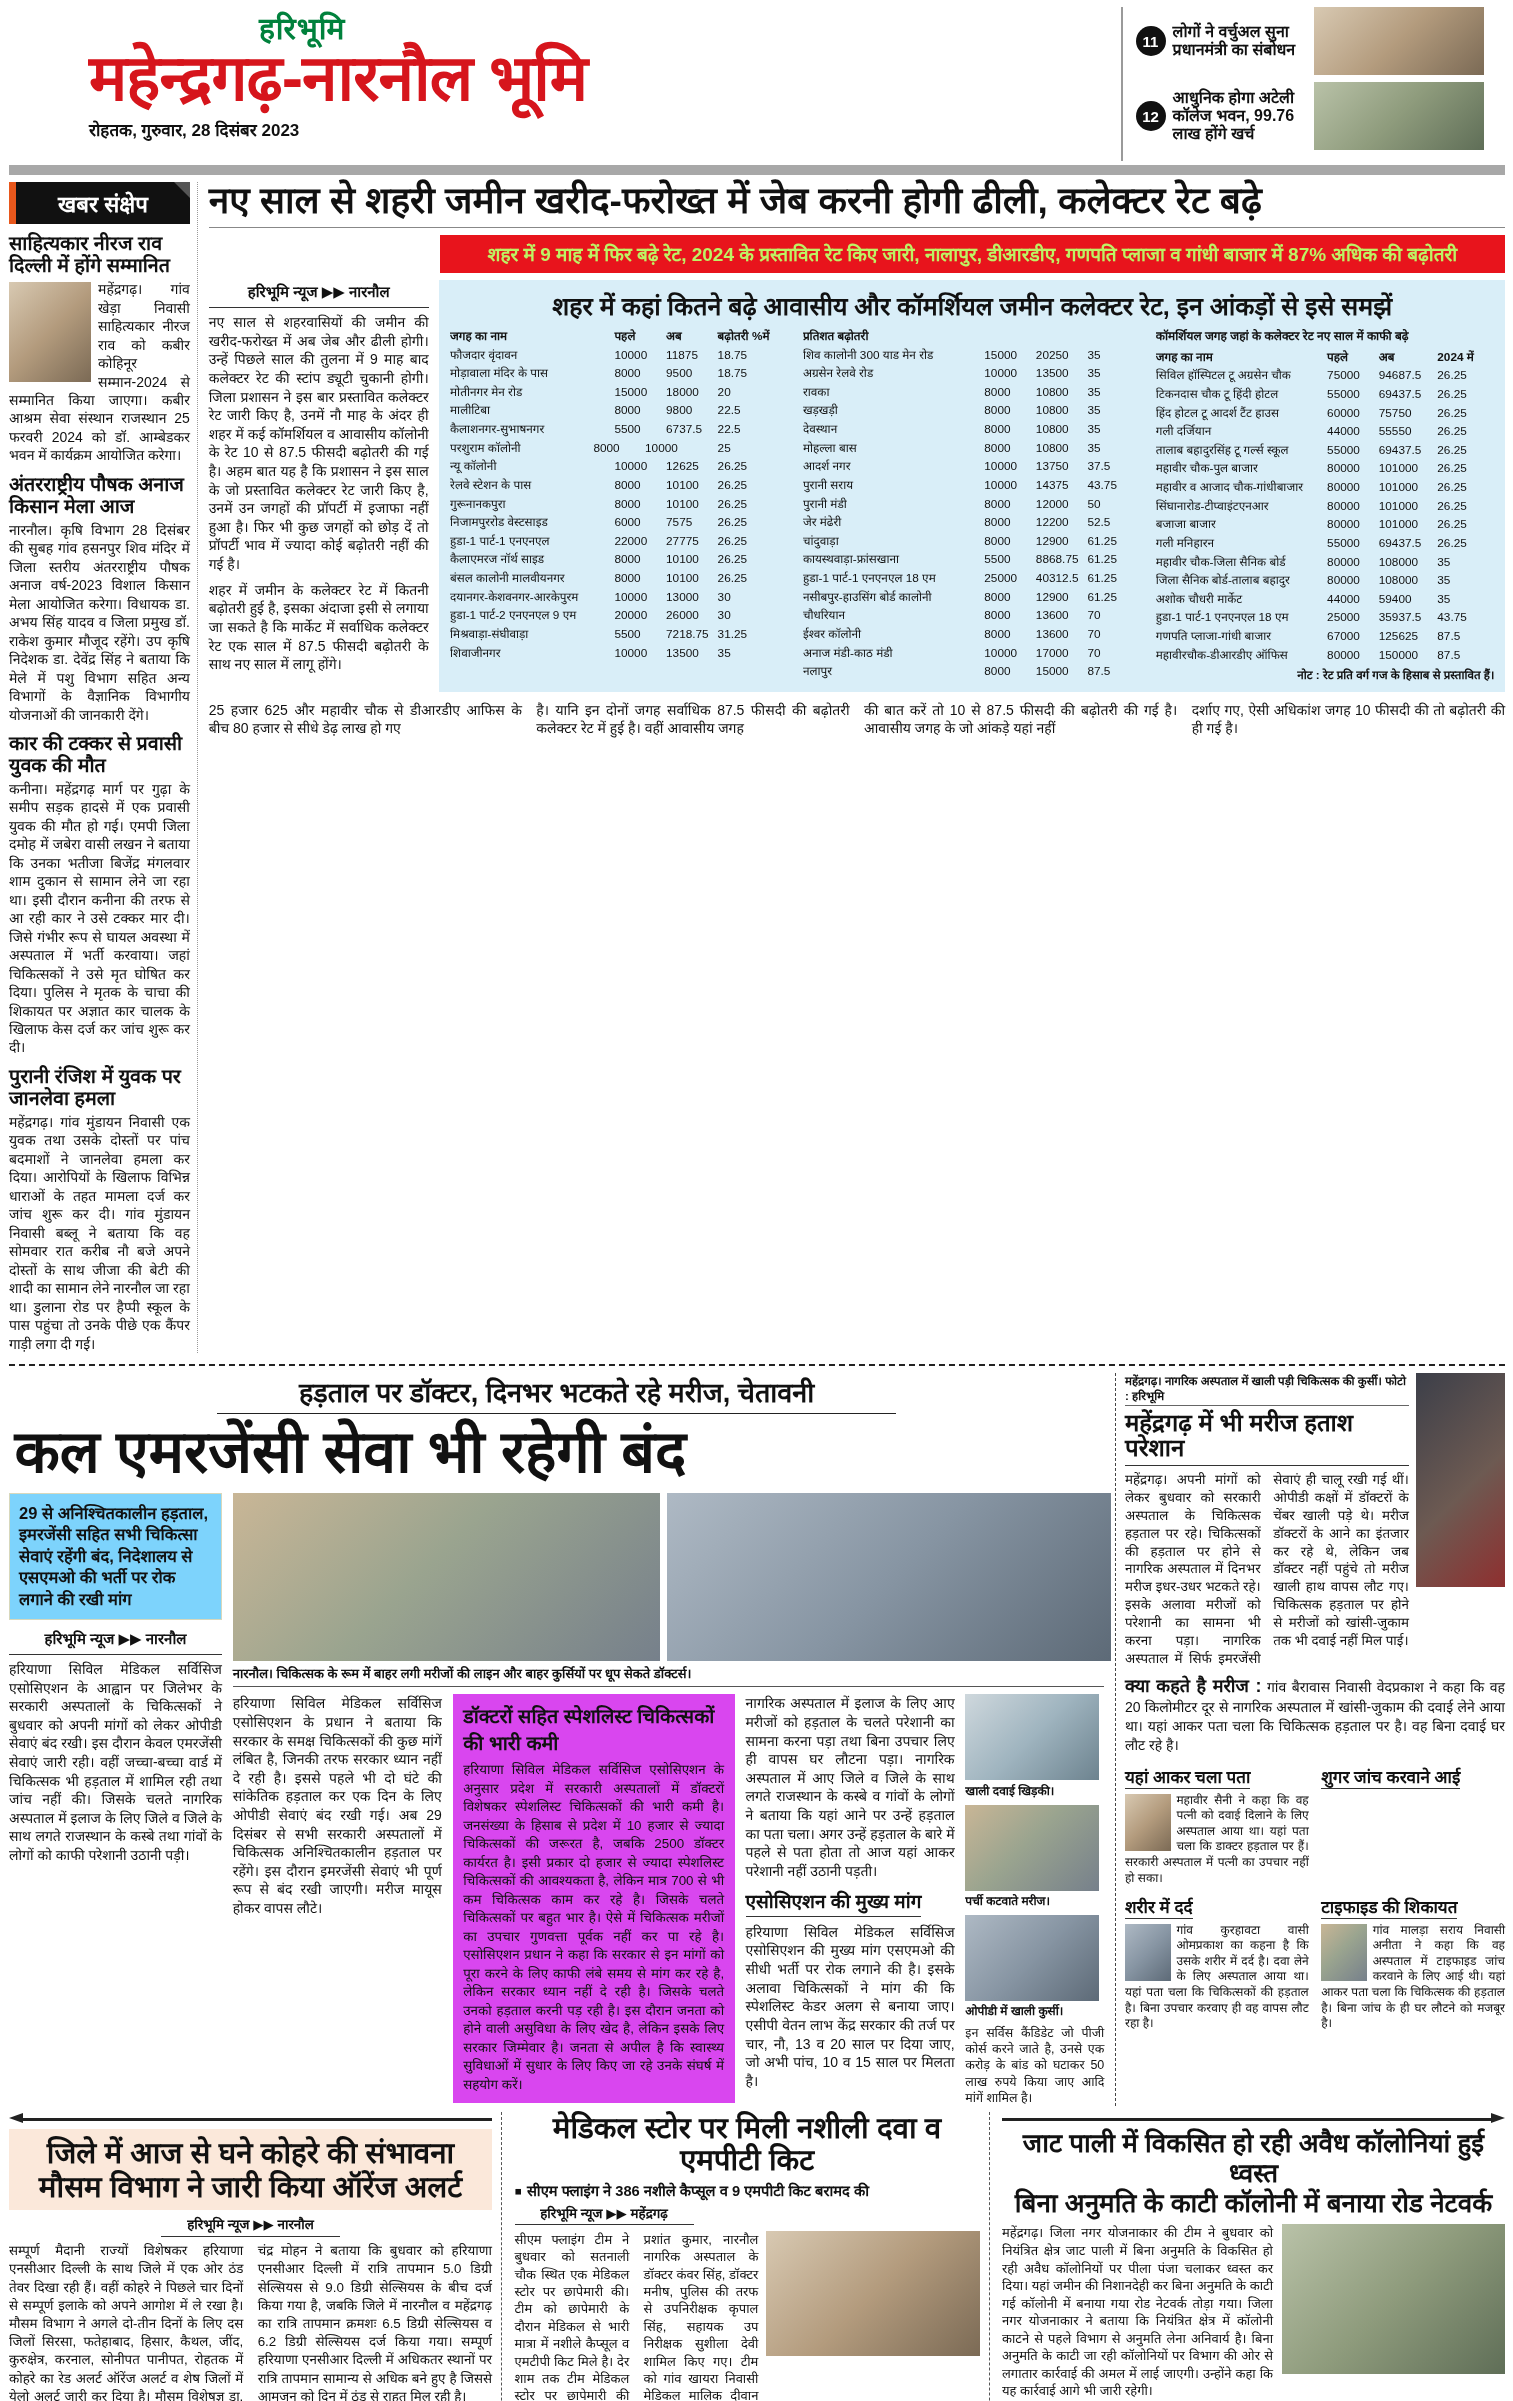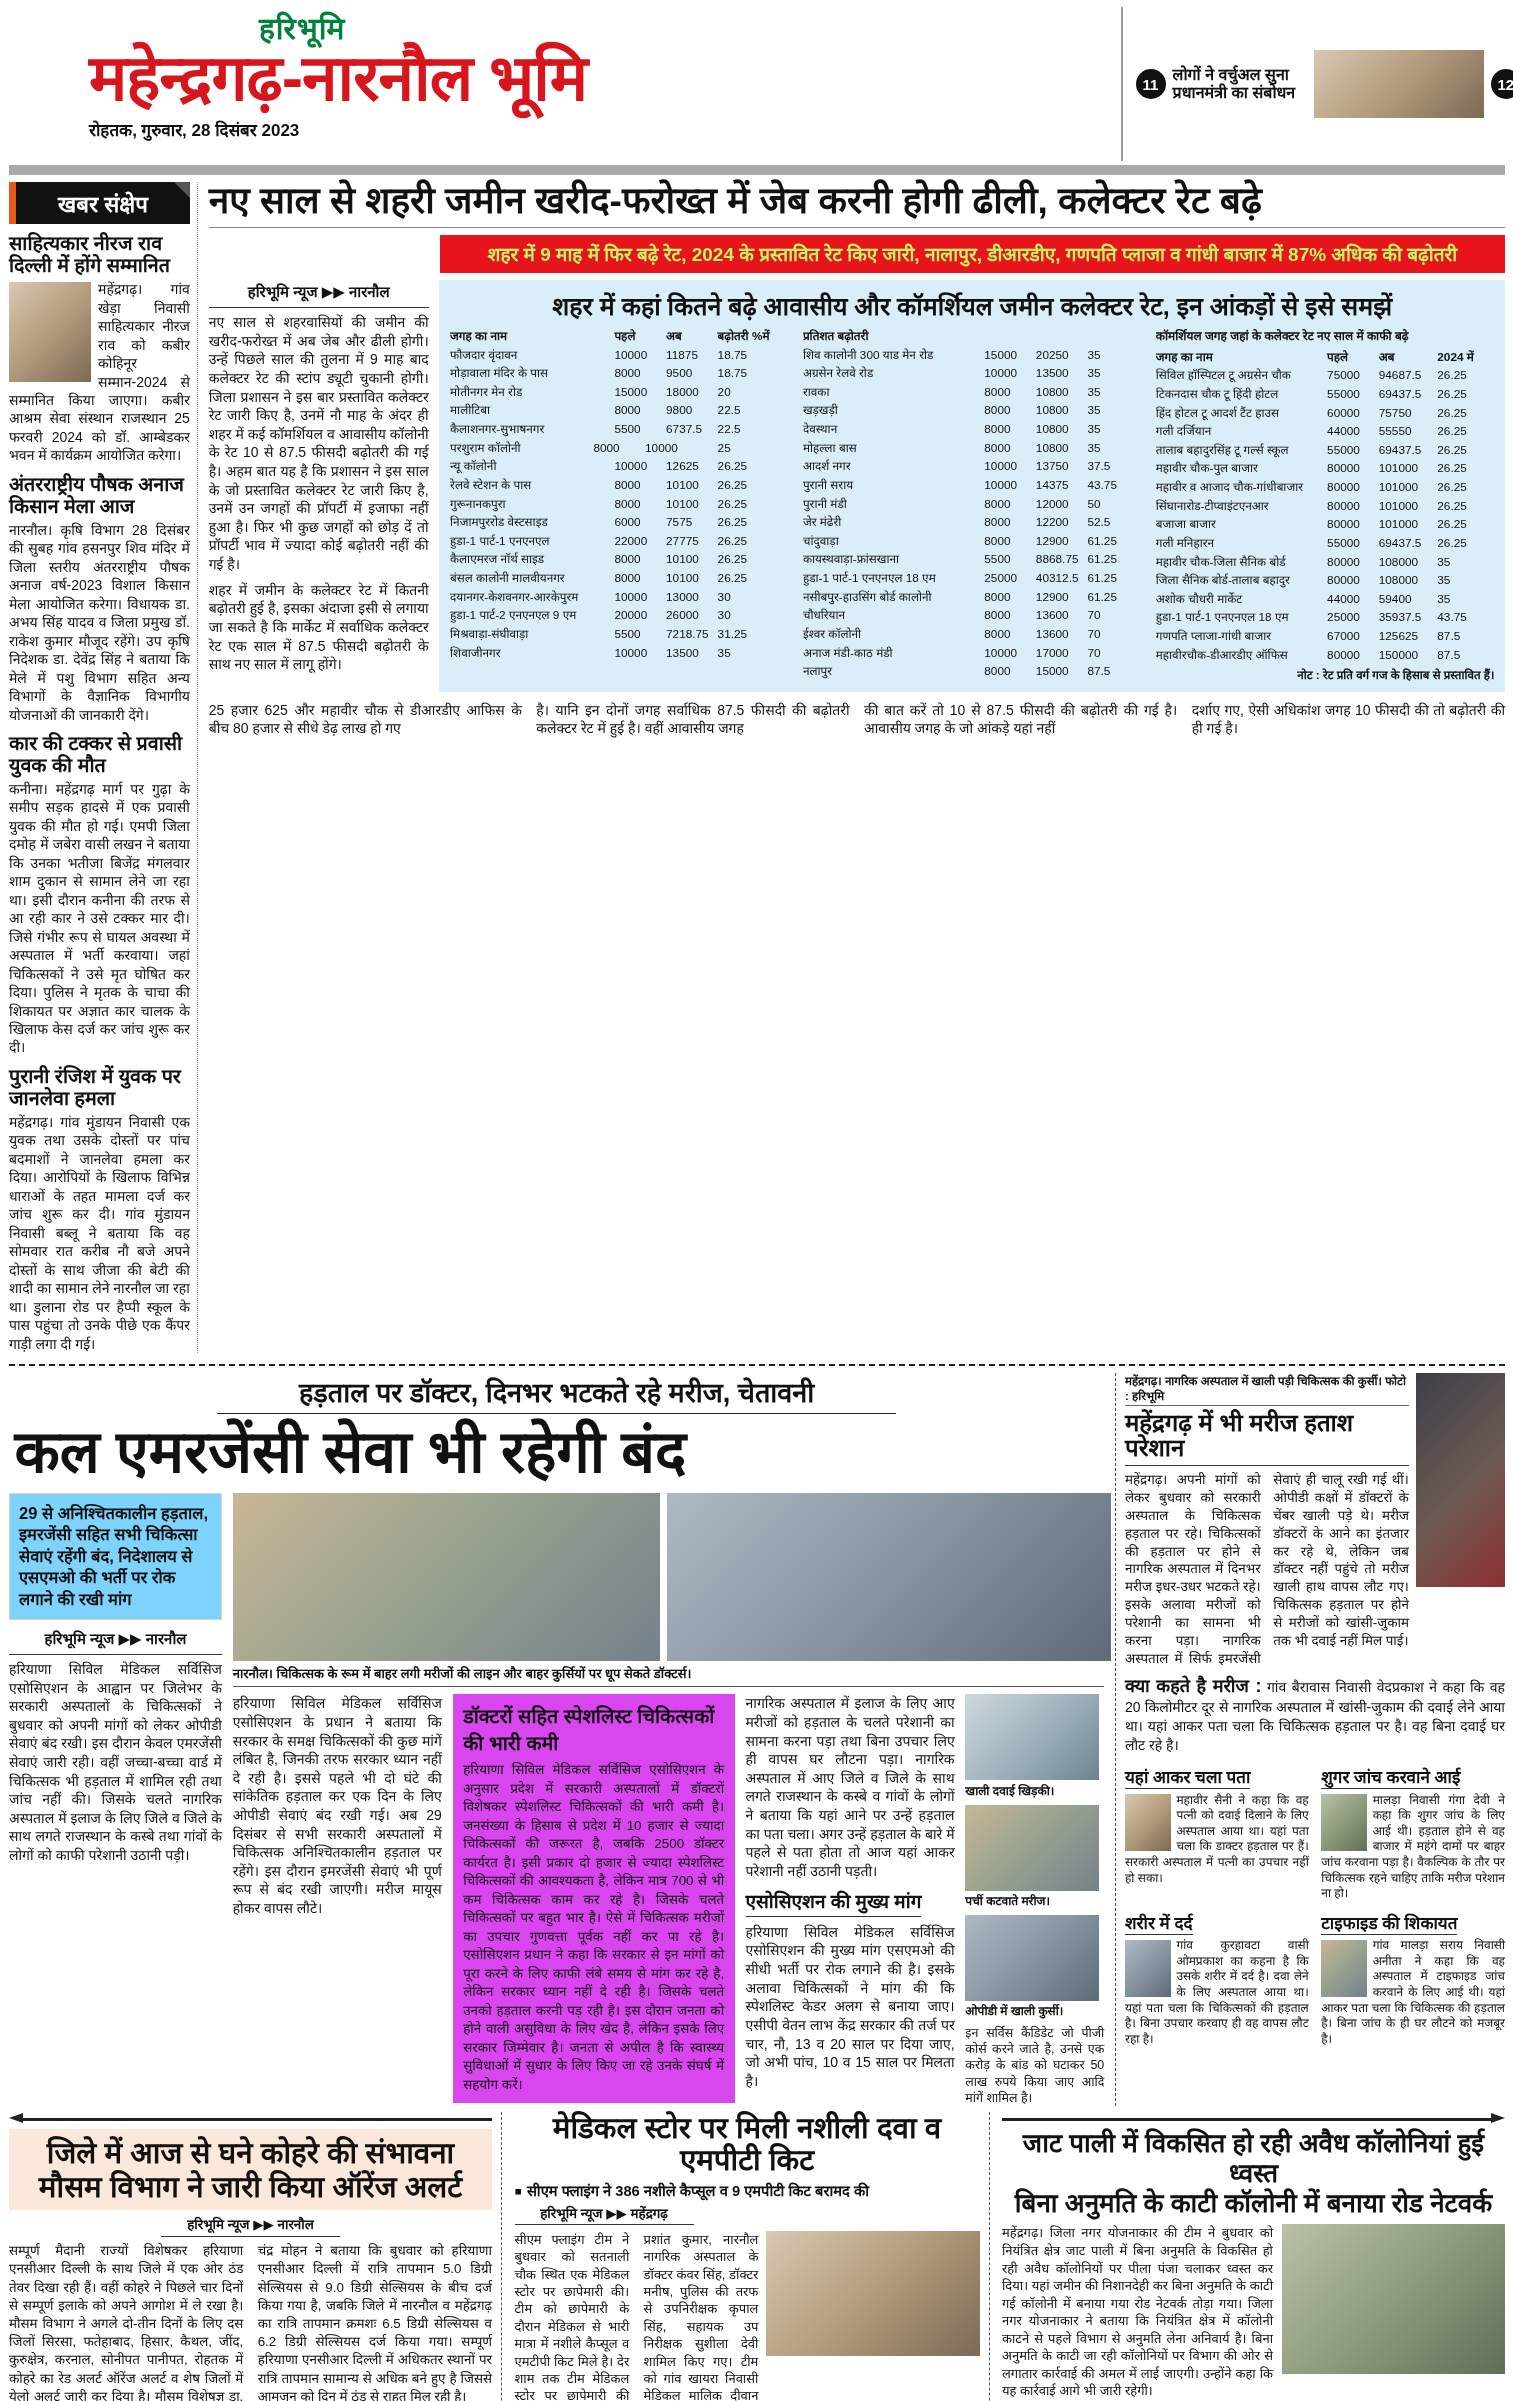--- a/index.html
+++ b/index.html
@@ -7,21 +7,21 @@
         font-family:"Liberation Sans","DejaVu Sans",sans-serif;color:#111;
         box-sizing:border-box;padding:7.1px 9px;overflow:hidden;}
   *{box-sizing:border-box;}
   .jt{text-align:justify;}
   
   .mast{display:flex;gap:16px;height:154px;}
   .mast-left{flex:1;position:relative;padding-left:80px;}
   .logo{color:#00813c;font-weight:800;font-size:30px;letter-spacing:0.9px;margin-left:170px;}
   .mast-title{color:#d6151c;font-weight:800;font-size:64px;line-height:0.95;letter-spacing:-0.9px;white-space:nowrap;}
   .dateline{font-weight:700;font-size:17px;margin-top:9px;}
-  .mast-right{width:384px;border-left:2.7px solid #9a9a9a;padding-left:12.5px;display:flex;gap:7.1px;}
+  .mast-right{width:384px;border-left:2.7px solid #9a9a9a;padding-left:12.5px;display:flex;flex-direction:column;gap:7.1px;}
   .idx-item{display:flex;align-items:center;gap:7.1px;}
   .idx-num{width:30px;height:30px;border-radius:50%;background:#111;color:#fff;font-weight:800;font-size:15px;
            display:flex;align-items:center;justify-content:center;flex:0 0 30px;}
   .idx-text{font-weight:700;font-size:16px;line-height:1.15;width:134px;}
   .ph{background:linear-gradient(135deg,#c9b696 0%,#9aa48f 45%,#76808b 100%);position:relative;flex:0 0 auto;}
   .ph.p-b{background:linear-gradient(135deg,#b9c2a8 0%,#8e9b7c 50%,#5f6e57 100%);}
   .ph.p-c{background:linear-gradient(135deg,#d8c9b2 0%,#b39b7d 50%,#7b6a55 100%);}
   .ph.p-d{background:linear-gradient(135deg,#aeb9c4 0%,#8795a3 50%,#5d6a77 100%);}
   .ph.p-e{background:linear-gradient(135deg,#3c3f49 0%,#6d5a52 55%,#8f2f2f 100%);}
   .ph.p-f{background:linear-gradient(135deg,#cfd8dd 0%,#9fb4bf 50%,#6d838f 100%);}
@@ -637,21 +637,20 @@
           <b>क्या कहते है मरीज :</b>
           <span>गांव बैरावास निवासी वेदप्रकाश ने कहा कि वह 20 किलोमीटर दूर से नागरिक अस्पताल में खांसी-जुकाम की दवाई लेने आया था। यहां आकर पता चला कि चिकित्सक हड़ताल पर है। वह बिना दवाई घर लौट रहे है।</span>
         </div>
         <div class="profiles">
           <div class="prof">
             <h4>यहां आकर चला पता</h4>
             <p class="jt"><span class="ph p-c pp"></span><span>महावीर सैनी ने कहा कि वह पत्नी को दवाई दिलाने के लिए अस्पताल आया था। यहां पता चला कि डाक्टर हड़ताल पर हैं। सरकारी अस्पताल में पत्नी का उपचार नहीं हो सका।</span></p>
           </div>
           <div class="prof">
             <h4>शुगर जांच करवाने आई</h4>
-            <p class="jt"><span class="ph p-b pp"></span><span>मालड़ा निवासी गंगा देवी ने कहा कि शुगर जांच के लिए आई थी। हड़ताल होने से वह बाजार में महंगे दामों पर बाहर जांच करवाना पड़ा है। वैकल्पिक के तौर पर चिकित्सक रहने चाहिए ताकि मरीज परेशान ना हो।</span></p>
           </div>
           <div class="prof">
             <h4>शरीर में दर्द</h4>
             <p class="jt"><span class="ph p-d pp"></span><span>गांव कुरहावटा वासी ओमप्रकाश का कहना है कि उसके शरीर में दर्द है। दवा लेने के लिए अस्पताल आया था। यहां पता चला कि चिकित्सकों की हड़ताल है। बिना उपचार करवाए ही वह वापस लौट रहा है।</span></p>
           </div>
           <div class="prof">
             <h4>टाइफाइड की शिकायत</h4>
             <p class="jt"><span class="ph p-a pp"></span><span>गांव मालड़ा सराय निवासी अनीता ने कहा कि वह अस्पताल में टाइफाइड जांच करवाने के लिए आई थी। यहां आकर पता चला कि चिकित्सक की हड़ताल है। बिना जांच के ही घर लौटने को मजबूर है।</span></p>
           </div>
         </div>

